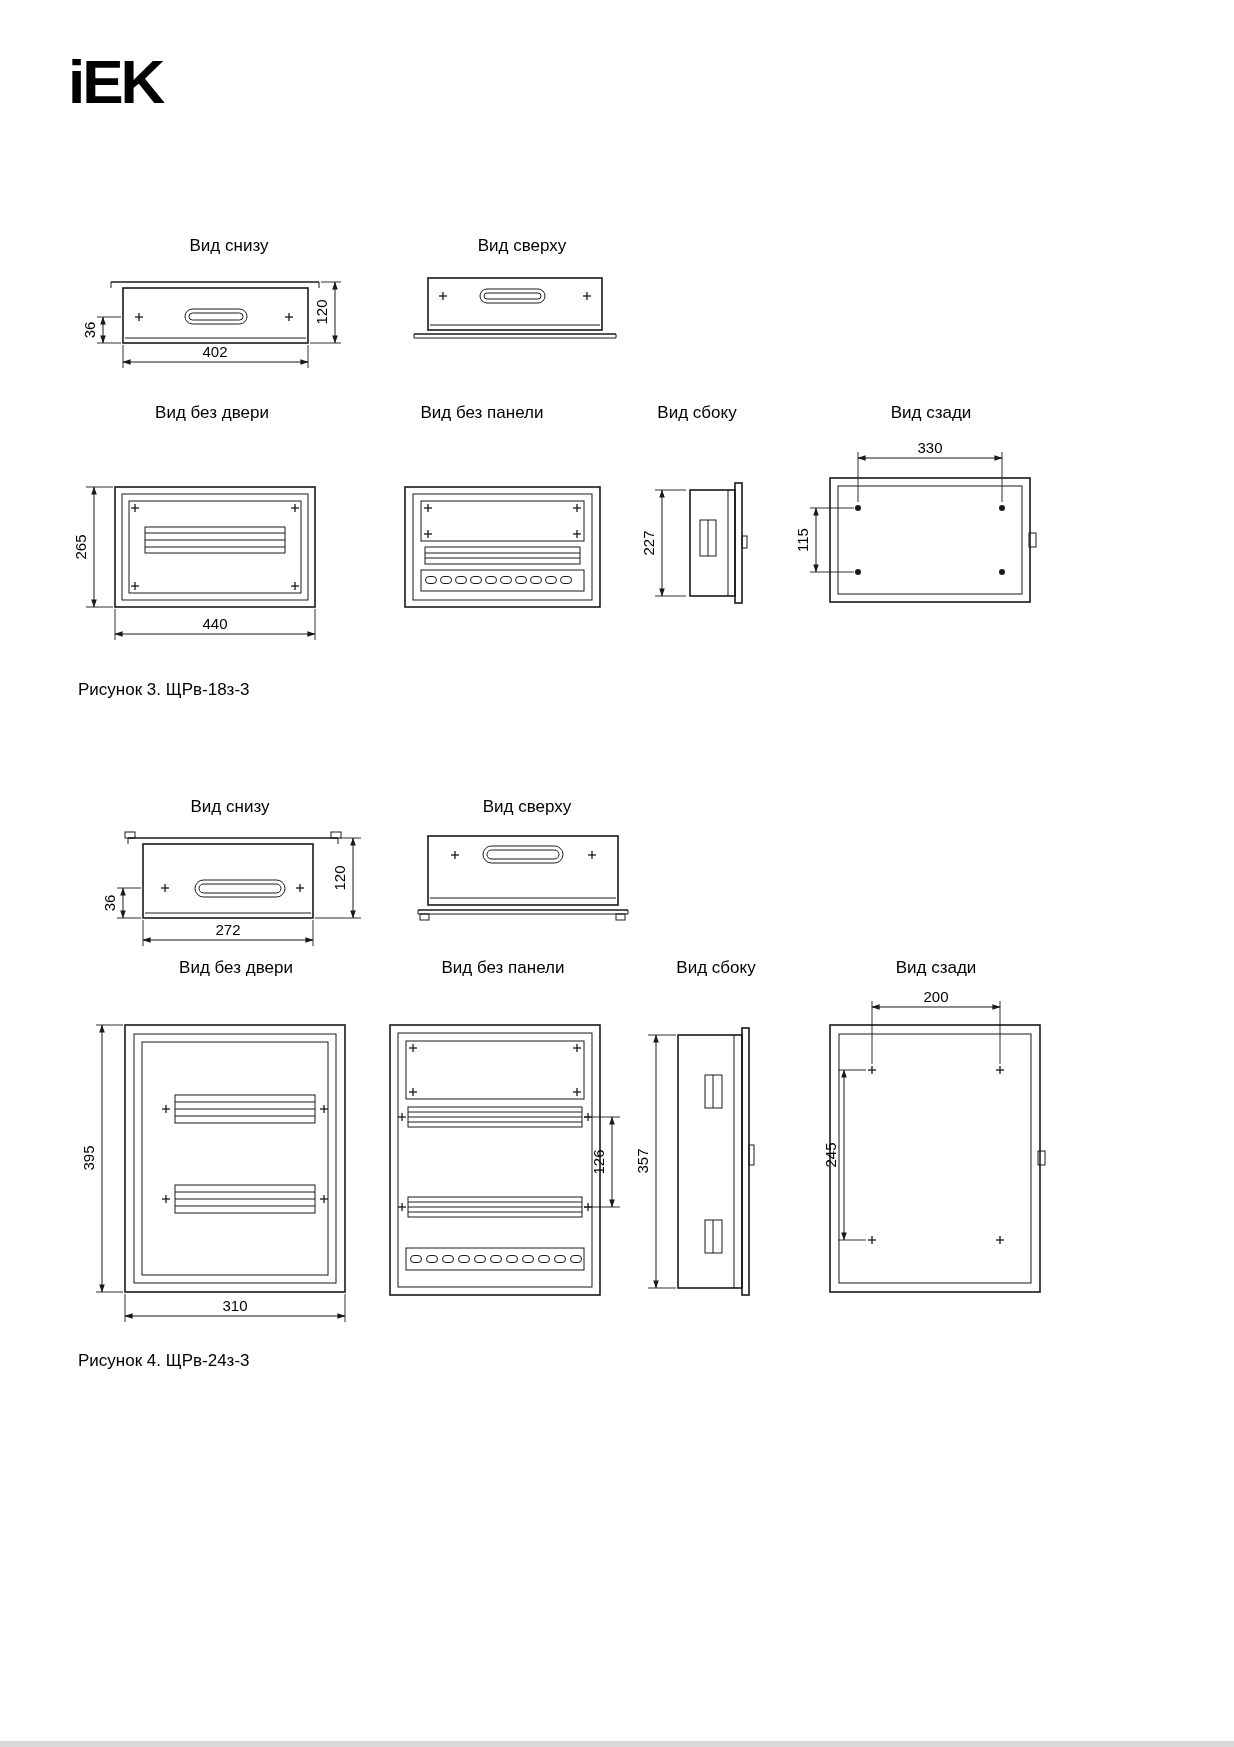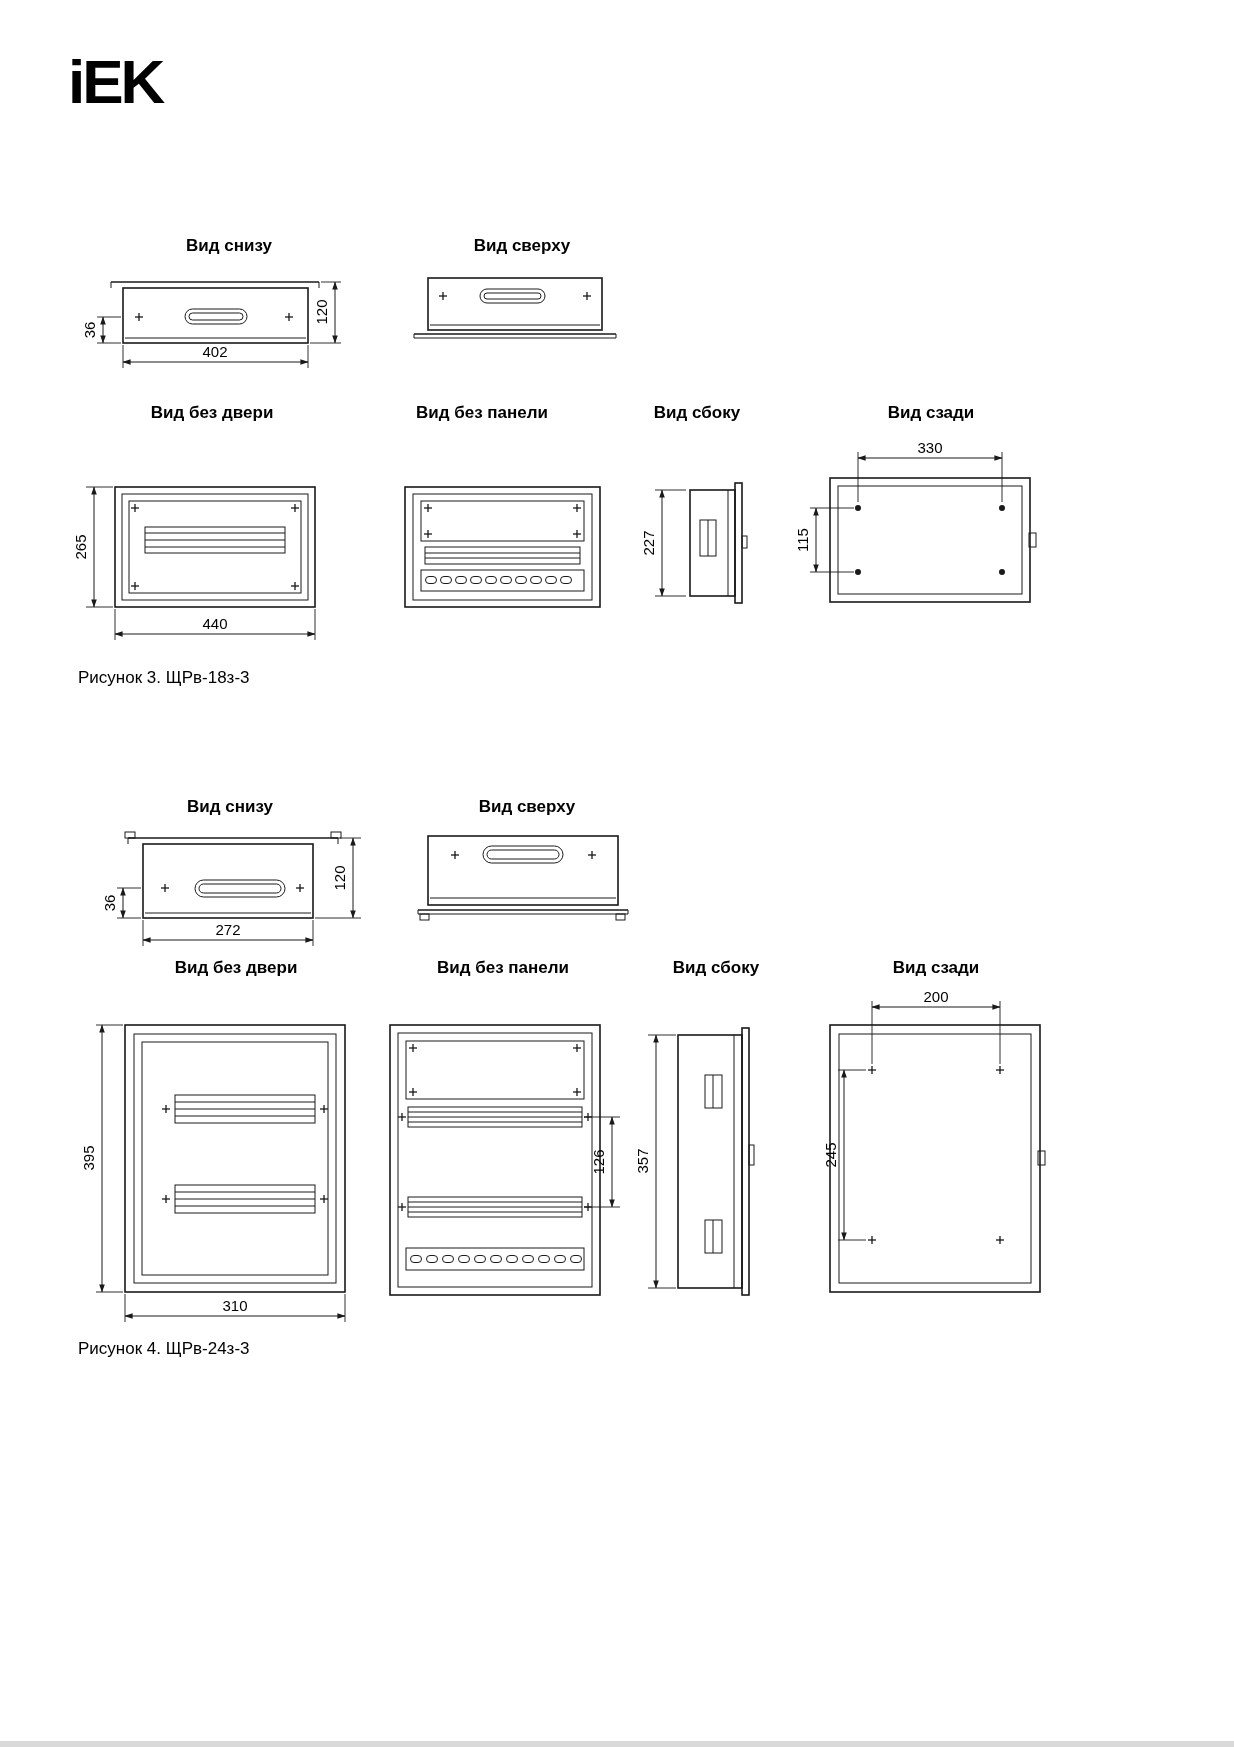--- a/index.html
+++ b/index.html
@@ -8,24 +8,24 @@
     width:1234px; height:1747px; position:relative;
     font-family:"Liberation Sans", sans-serif; color:#000;
     overflow:hidden;
   }
   .logo {
     position:absolute; left:68px; top:46px;
     font-size:62px; font-weight:900; letter-spacing:-3px; color:#000;
   }
   .view-title {
     position:absolute; width:220px; text-align:center;
-    font-size:17px; font-weight:700; color:#000; white-space:nowrap;
+    font-size:17px; font-weight:400; color:#000; white-space:nowrap;
   }
   .caption {
-    position:absolute; font-size:17px; font-weight:400; color:#000; white-space:nowrap;
+    position:absolute; font-size:17px; font-weight:400; color:#000; white-space:nowrap;margin-top:12px;
   }
   svg.view { position:absolute; overflow:visible; }
   .o1 { fill:none; stroke:#1a1a1a; stroke-width:1.6; }
   .o2 { fill:none; stroke:#1a1a1a; stroke-width:1; }
   .dim { stroke:#1a1a1a; stroke-width:1; fill:none; }
   .ext { stroke:#1a1a1a; stroke-width:0.9; fill:none; }
   .scr { stroke:#1a1a1a; stroke-width:1.3; fill:none; }
   .dt  { font-family:"Liberation Sans", sans-serif; font-size:15px; fill:#000; }
   .page-edge {
     position:absolute; left:0; right:0; bottom:0; height:6px;

